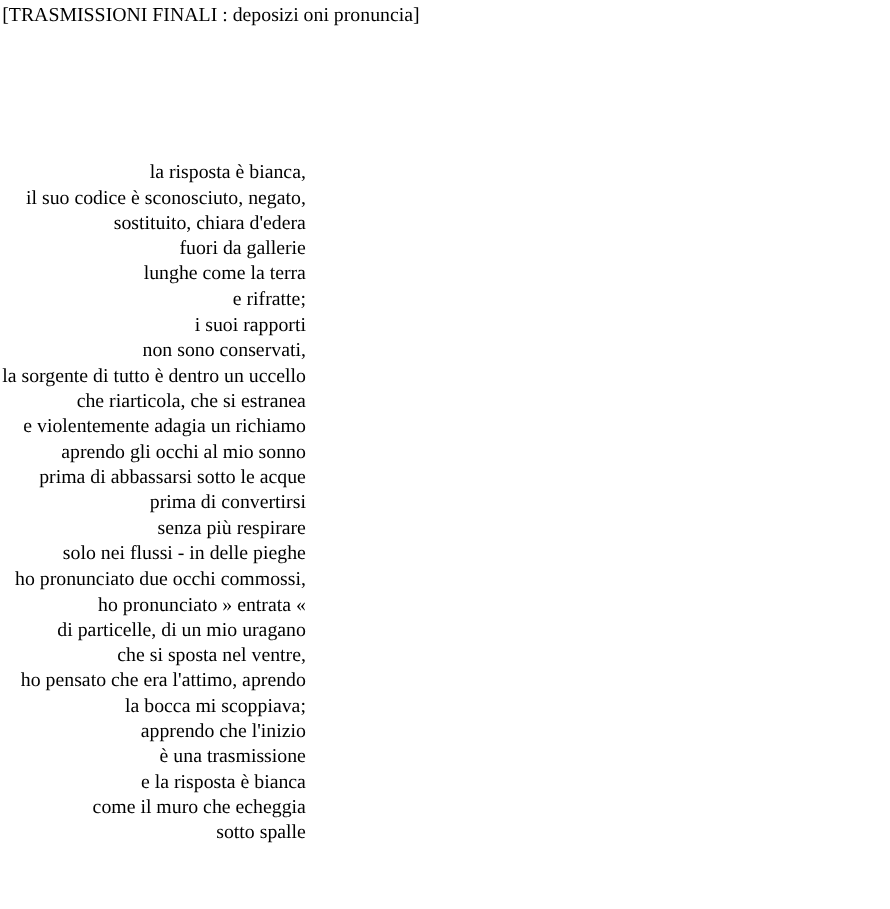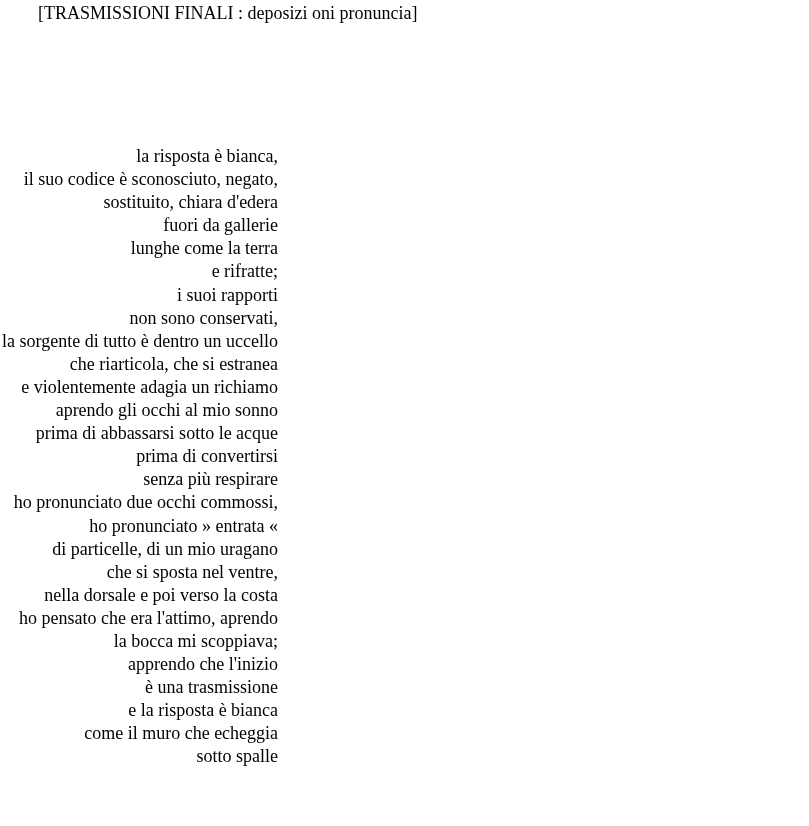--- a/index.html
+++ b/index.html
@@ -16,21 +16,20 @@
     font-family: "Liberation Serif", serif;
     overflow: hidden;
   }
   .doc-title {
     position: absolute;
     left: 2px;
     top: 2px;
     font-size: 18px;
     line-height: 23px;
     white-space: pre;
-    margin-left: 36px;
   }
   .poem {
     position: absolute;
     left: 2px;
     top: 145px;
     font-size: 18px;
     line-height: 23.1px;
     text-align: right;
   }
   .poem-line {
@@ -51,25 +50,25 @@
       <div class="poem-line">e rifratte;</div>
       <div class="poem-line">i suoi rapporti</div>
       <div class="poem-line">non sono conservati,</div>
       <div class="poem-line">la sorgente di tutto è dentro un uccello</div>
       <div class="poem-line">che riarticola, che si estranea</div>
       <div class="poem-line">e violentemente adagia un richiamo</div>
       <div class="poem-line">aprendo gli occhi al mio sonno</div>
       <div class="poem-line">prima di abbassarsi sotto le acque</div>
       <div class="poem-line">prima di convertirsi</div>
       <div class="poem-line">senza più respirare</div>
+      <div class="poem-line">solo nei flussi - in delle pieghe</div>
       <div class="poem-line">ho pronunciato due occhi commossi,</div>
       <div class="poem-line">ho pronunciato » entrata «</div>
       <div class="poem-line">di particelle, di un mio uragano</div>
       <div class="poem-line">che si sposta nel ventre,</div>
-      <div class="poem-line">nella dorsale e poi verso la costa</div>
       <div class="poem-line">ho pensato che era l'attimo, aprendo</div>
       <div class="poem-line">la bocca mi scoppiava;</div>
       <div class="poem-line">apprendo che l'inizio</div>
       <div class="poem-line">è una trasmissione</div>
       <div class="poem-line">e la risposta è bianca</div>
       <div class="poem-line">come il muro che echeggia</div>
       <div class="poem-line">sotto spalle</div>
     </div>
 </div>
 

